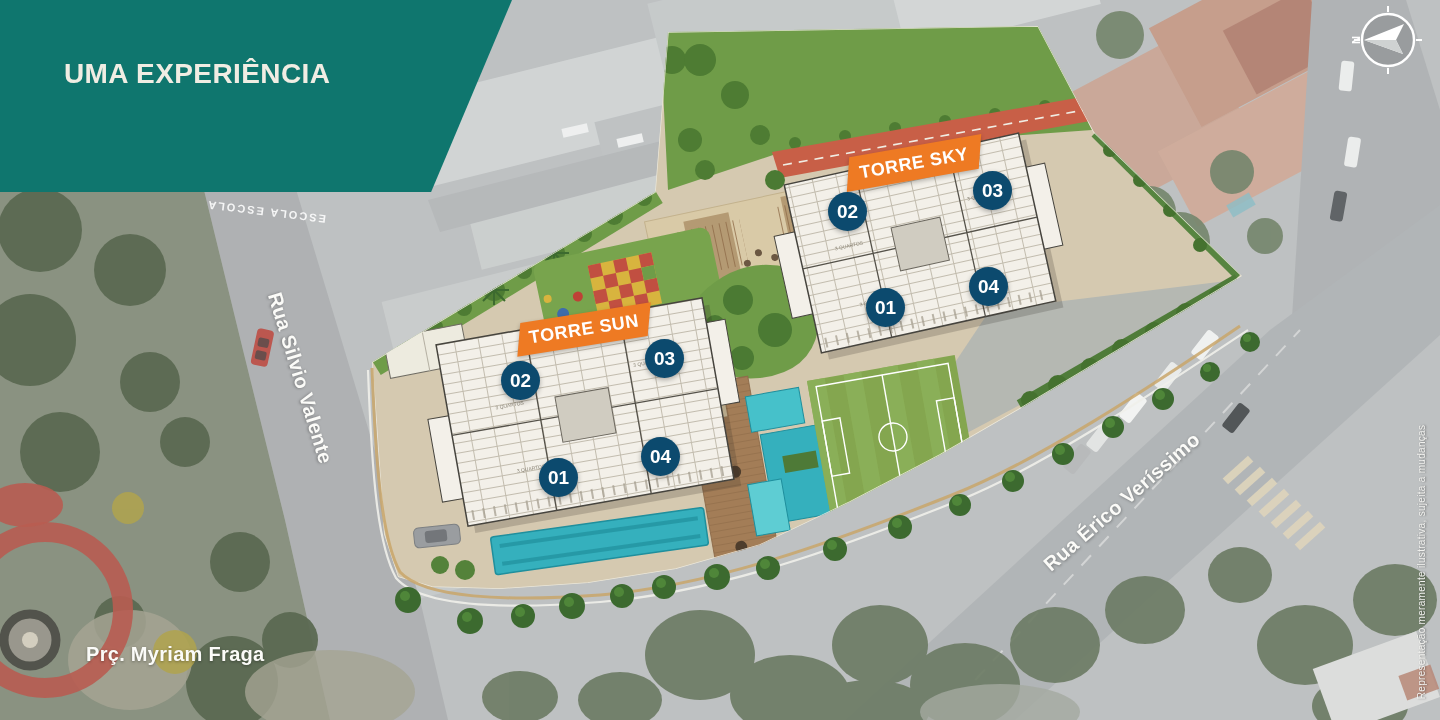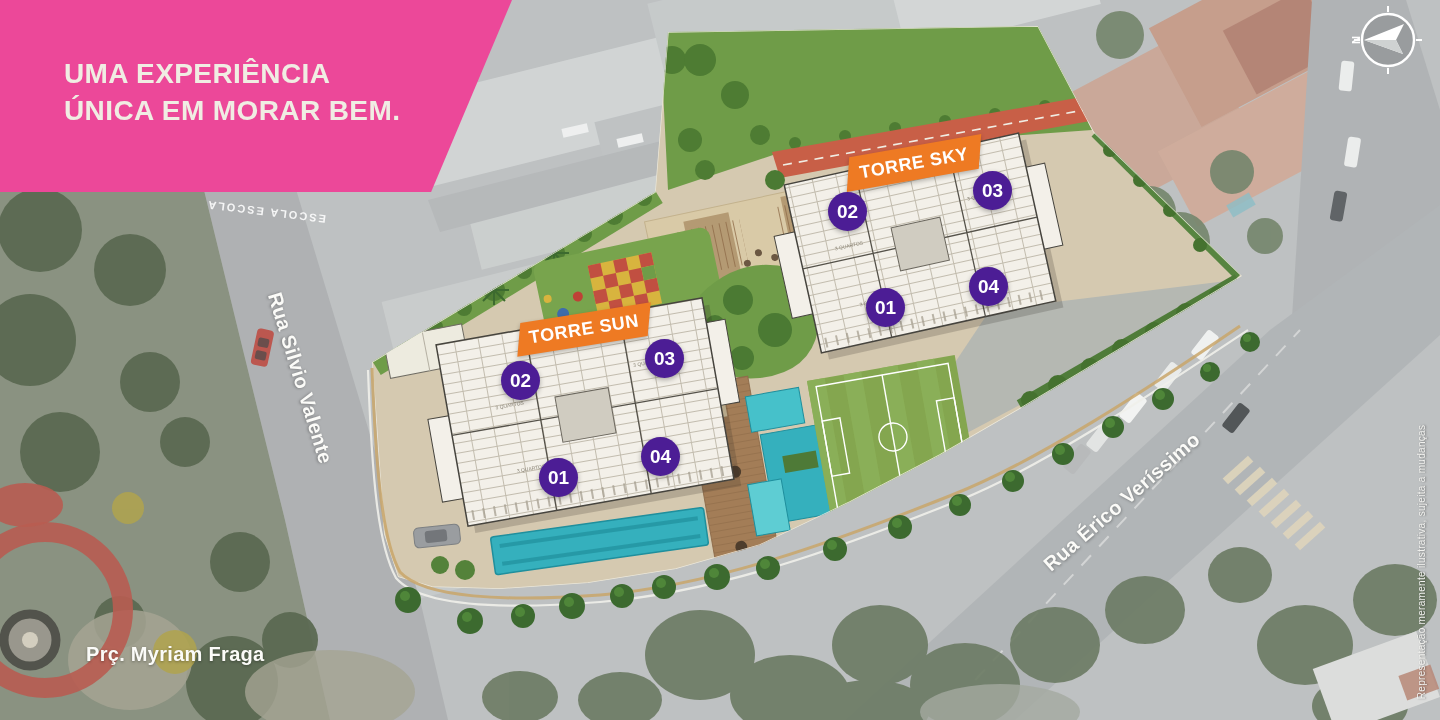--- a/index.html
+++ b/index.html
@@ -2,37 +2,37 @@
 <html><head>
 <meta charset="utf-8">
 <style>
   html,body{margin:0;padding:0;background:#222;}
   .stage{position:relative;width:1440px;height:720px;overflow:hidden;
          font-family:"Liberation Sans",sans-serif;background:#b7babb;}
   svg.scene{position:absolute;left:0;top:0;}
   svg text{font-family:"Liberation Sans",sans-serif;}
 
   
-  .banner{position:absolute;left:0;top:0;width:512px;height:192px;background:#ec4899;
-          clip-path:polygon(0 0,100% 0,84.2% 100%,0 100%);z-index:6;}
+  .banner{position:absolute;left:0;top:0;width:512px;height:192px;background:#0f766e;
+          clip-path:polygon(0 0,100% 0,84.2% 100%,0 100%);z-index:6;text-align:right;}
   .banner .headline{position:absolute;left:64px;top:55px;margin:0;font-size:28px;
           line-height:37px;font-weight:700;color:#f0ede3;letter-spacing:.4px;}
   .banner .headline span{display:block;}
 
   
   .tower-label{position:absolute;z-index:5;color:#fff;font-weight:700;font-size:18px;
           letter-spacing:.6px;text-align:center;}
   .tower-label .bg{position:absolute;inset:0;background:#ee7a23;transform:skewX(-14deg);
           box-shadow:0 2px 4px rgba(0,0,0,.25);}
   .tower-label .txt{position:relative;}
   .tower-label.sky{left:847px;top:146px;width:134px;height:34px;line-height:34px;transform:rotate(-10deg);}
   .tower-label.sun{left:518px;top:313px;width:132px;height:33px;line-height:33px;transform:rotate(-9deg);}
 
   
-  .badge{position:absolute;z-index:5;width:39px;height:39px;border-radius:50%;background:#4c1d95;
+  .badge{position:absolute;z-index:5;width:39px;height:39px;border-radius:50%;background:#0c4a6e;
          color:#fff;font-weight:700;font-size:19px;display:flex;align-items:center;
          justify-content:center;box-shadow:0 2px 5px rgba(0,0,0,.3);}
   .b-sky01{left:866px;top:288px;} .b-sky02{left:828px;top:192px;}
   .b-sky03{left:973px;top:171px;} .b-sky04{left:969px;top:267px;}
   .b-sun01{left:539px;top:458px;} .b-sun02{left:501px;top:361px;}
   .b-sun03{left:645px;top:339px;} .b-sun04{left:641px;top:437px;}
 
   
   .street-label{position:absolute;z-index:4;color:#fbfbf8;font-size:20px;font-weight:700;
          white-space:nowrap;letter-spacing:.3px;text-shadow:0 1px 3px rgba(0,0,0,.35);}
@@ -446,21 +446,20 @@
     </g>
     <polygon points="1364,40 1404,24 1396,40 1403,54" fill="#ffffff"></polygon>
     <polygon points="1364,40 1396,40 1403,54" fill="#cfd2d2"></polygon>
     <text x="1357" y="43" font-size="11" font-weight="bold" fill="#ffffff" text-anchor="middle" transform="rotate(-90 1357 40)">N</text>
   </g>
 </svg>
 
   <div class="banner">
     <h1 class="headline">
       <span>UMA EXPERIÊNCIA</span>
-      <span>ÚNICA EM MORAR BEM.</span>
     </h1>
   </div>
 
   <div class="tower-label sky">
     <div class="bg"></div>
     <div class="txt">TORRE SKY</div>
   </div>
   <div class="tower-label sun">
     <div class="bg"></div>
     <div class="txt">TORRE SUN</div>

